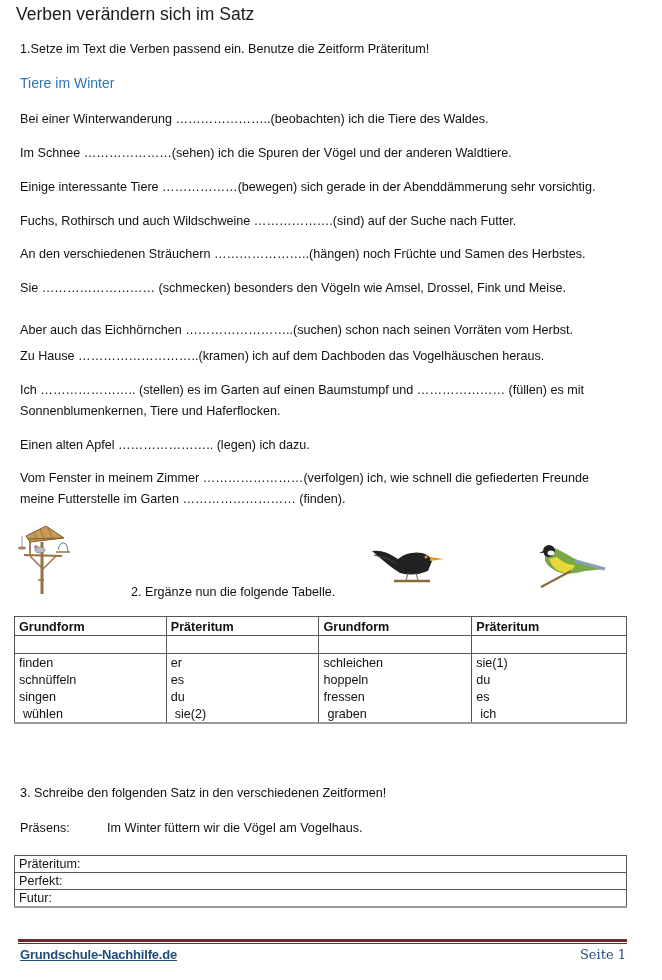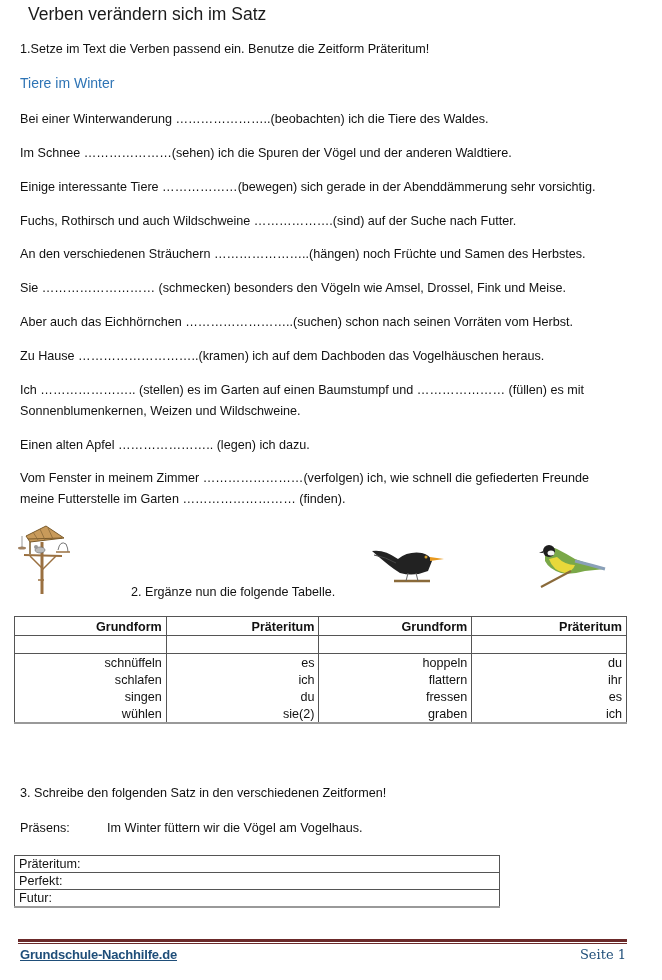--- a/index.html
+++ b/index.html
@@ -2,46 +2,46 @@
 <html><head>
 <meta charset="utf-8">
 <style>
   html, body { margin: 0; padding: 0; background: #ffffff; }
   body {
     width: 662px; height: 980px; position: relative; overflow: hidden;
     font-family: "Liberation Sans", "DejaVu Sans", sans-serif;
     color: #111;
   }
   .abs { position: absolute; }
-  .title { left: 28px; top: 4px; font-size: 17.5px; color: #1a1a1a; }
+  .title { left: 16px; top: 4px; font-size: 17.5px; color: #1a1a1a; }
   .task { font-size: 12.6px; color: #111; white-space: nowrap; }
   .subhead { left: 20px; top: 75px; font-size: 14px; color: #2e74b5; }
   .para { left: 20px; font-size: 12.6px; line-height: 21px; white-space: nowrap; }
 
   .img { position: absolute; }
 
   table.verbs {
     position: absolute; left: 14px; top: 616px; width: 613px;
     border-collapse: collapse; font-size: 12.6px;
   }
   table.verbs td, table.verbs th {
-    border: 1px solid #555; padding: 0 4px; height: 17px; text-align: right;
+    border: 1px solid #555; padding: 0 4px; height: 17px; text-align: left;
     font-weight: normal; vertical-align: bottom; line-height: 16px; margin-top: 29px;
   }
   table.verbs th { font-weight: bold; height: 18px; }
   table.verbs tr.body td { border-top: none; border-bottom: none; }
   table.verbs tr.body.first td { border-top: 1px solid #555; }
   table.verbs tr.body.last td { border-bottom: 2px solid #999; padding-left: 8px; }
   table.verbs col.c1 { width: 152px; }
   table.verbs col.c2 { width: 153px; }
   table.verbs col.c3 { width: 153px; }
   table.verbs col.c4 { width: 155px; }
 
   table.answers {
-    position: absolute; left: 14px; top: 855px; width: 486px;
+    position: absolute; left: 14px; top: 855px; width: 613px;
     border-collapse: collapse; font-size: 12.6px;
   }
   table.answers td {
     border: 1px solid #555; padding: 0 4px; height: 16px; line-height: 16px;
   }
   table.answers tr:last-child td { border-bottom: 2px solid #999; }
 
   .footer-rule1 { left: 18px; top: 939px; width: 609px; height: 3px; background: #6b2a2a; }
   .footer-rule2 { left: 18px; top: 943px; width: 609px; height: 1px; background: #6b2a2a; }
   .footer-left {
@@ -58,24 +58,24 @@
 <div class="abs title">Verben verändern sich im Satz</div>
 <div class="abs task" style="left:20px; top:42px;">1.Setze im Text die Verben passend ein. Benutze die Zeitform Präteritum!</div>
 <div class="abs subhead">Tiere im Winter</div>
 
 <div class="abs para" style="top:109px;">Bei einer Winterwanderung …………………..(beobachten) ich die Tiere des Waldes.</div>
 <div class="abs para" style="top:143px;">Im Schnee …………………(sehen) ich die Spuren der Vögel und der anderen Waldtiere.</div>
 <div class="abs para" style="top:177px;text-align:right;">Einige interessante Tiere ………………(bewegen) sich gerade in der Abenddämmerung sehr vorsichtig.</div>
 <div class="abs para" style="top:211px;">Fuchs, Rothirsch und auch Wildschweine ……………….(sind) auf der Suche nach Futter.</div>
 <div class="abs para" style="top:244px;">An den verschiedenen Sträuchern …………………..(hängen) noch Früchte und Samen des Herbstes.</div>
 <div class="abs para" style="top:278px;">Sie ……………………… (schmecken) besonders den Vögeln wie Amsel, Drossel, Fink und Meise.</div>
-<div class="abs para" style="top:312px;text-align:right;">Aber auch das Eichhörnchen ……………………..(suchen) schon nach seinen Vorräten vom Herbst.</div>
+<div class="abs para" style="top:320px;text-align:right;">Aber auch das Eichhörnchen ……………………..(suchen) schon nach seinen Vorräten vom Herbst.</div>
 <div class="abs para" style="top:346px;">Zu Hause ………………………..(kramen) ich auf dem Dachboden das Vogelhäuschen heraus.</div>
 <div class="abs para" style="top:380px;">Ich ………………….. (stellen) es im Garten auf einen Baumstumpf und ………………… (füllen) es mit</div>
-<div class="abs para" style="top:401px;">Sonnenblumenkernen, Weizen und Wildschweine.</div>
+<div class="abs para" style="top:401px;">Sonnenblumenkernen, Tiere und Haferflocken.</div>
 <div class="abs para" style="top:435px;">Einen alten Apfel ………………….. (legen) ich dazu.</div>
 <div class="abs para" style="top:468px;">Vom Fenster in meinem Zimmer ……………………(verfolgen)  ich, wie schnell die gefiederten Freunde</div>
 <div class="abs para" style="top:489px;">meine Futterstelle im Garten ……………………… (finden).</div>
 
 <svg class="img" style="left:18px; top:522px;" width="56" height="72" viewBox="0 0 56 72">
   <polygon points="8,14 28,4 46,16 12,20" fill="#c89a5a" stroke="#7a5a2a" stroke-width="1"></polygon>
   <line x1="10" y1="17" x2="44" y2="16" stroke="#7a5a2a" stroke-width="1"></line>
   <line x1="15" y1="10" x2="20" y2="18" stroke="#8a6a3a" stroke-width="0.8"></line>
   <line x1="22" y1="7" x2="27" y2="18" stroke="#8a6a3a" stroke-width="0.8"></line>
   <line x1="30" y1="6" x2="35" y2="17" stroke="#8a6a3a" stroke-width="0.8"></line>
@@ -128,31 +128,31 @@
     <th>Präteritum</th>
     <th>Grundform</th>
     <th>Präteritum</th>
   </tr>
   <tr>
     <td></td>
     <td></td>
     <td></td>
     <td></td>
   </tr>
+  <tr class="body first">
+    <td>finden</td>
+    <td>er</td>
+    <td>schleichen</td>
+    <td>sie(1)</td>
+  </tr>
   <tr class="body">
     <td>schnüffeln</td>
     <td>es</td>
     <td>hoppeln</td>
     <td>du</td>
-  </tr>
-  <tr class="body">
-    <td>schlafen</td>
-    <td>ich</td>
-    <td>flattern</td>
-    <td>ihr</td>
   </tr>
   <tr class="body">
     <td>singen</td>
     <td>du</td>
     <td>fressen</td>
     <td>es</td>
   </tr>
   <tr class="body last">
     <td>wühlen</td>
     <td>sie(2)</td>

